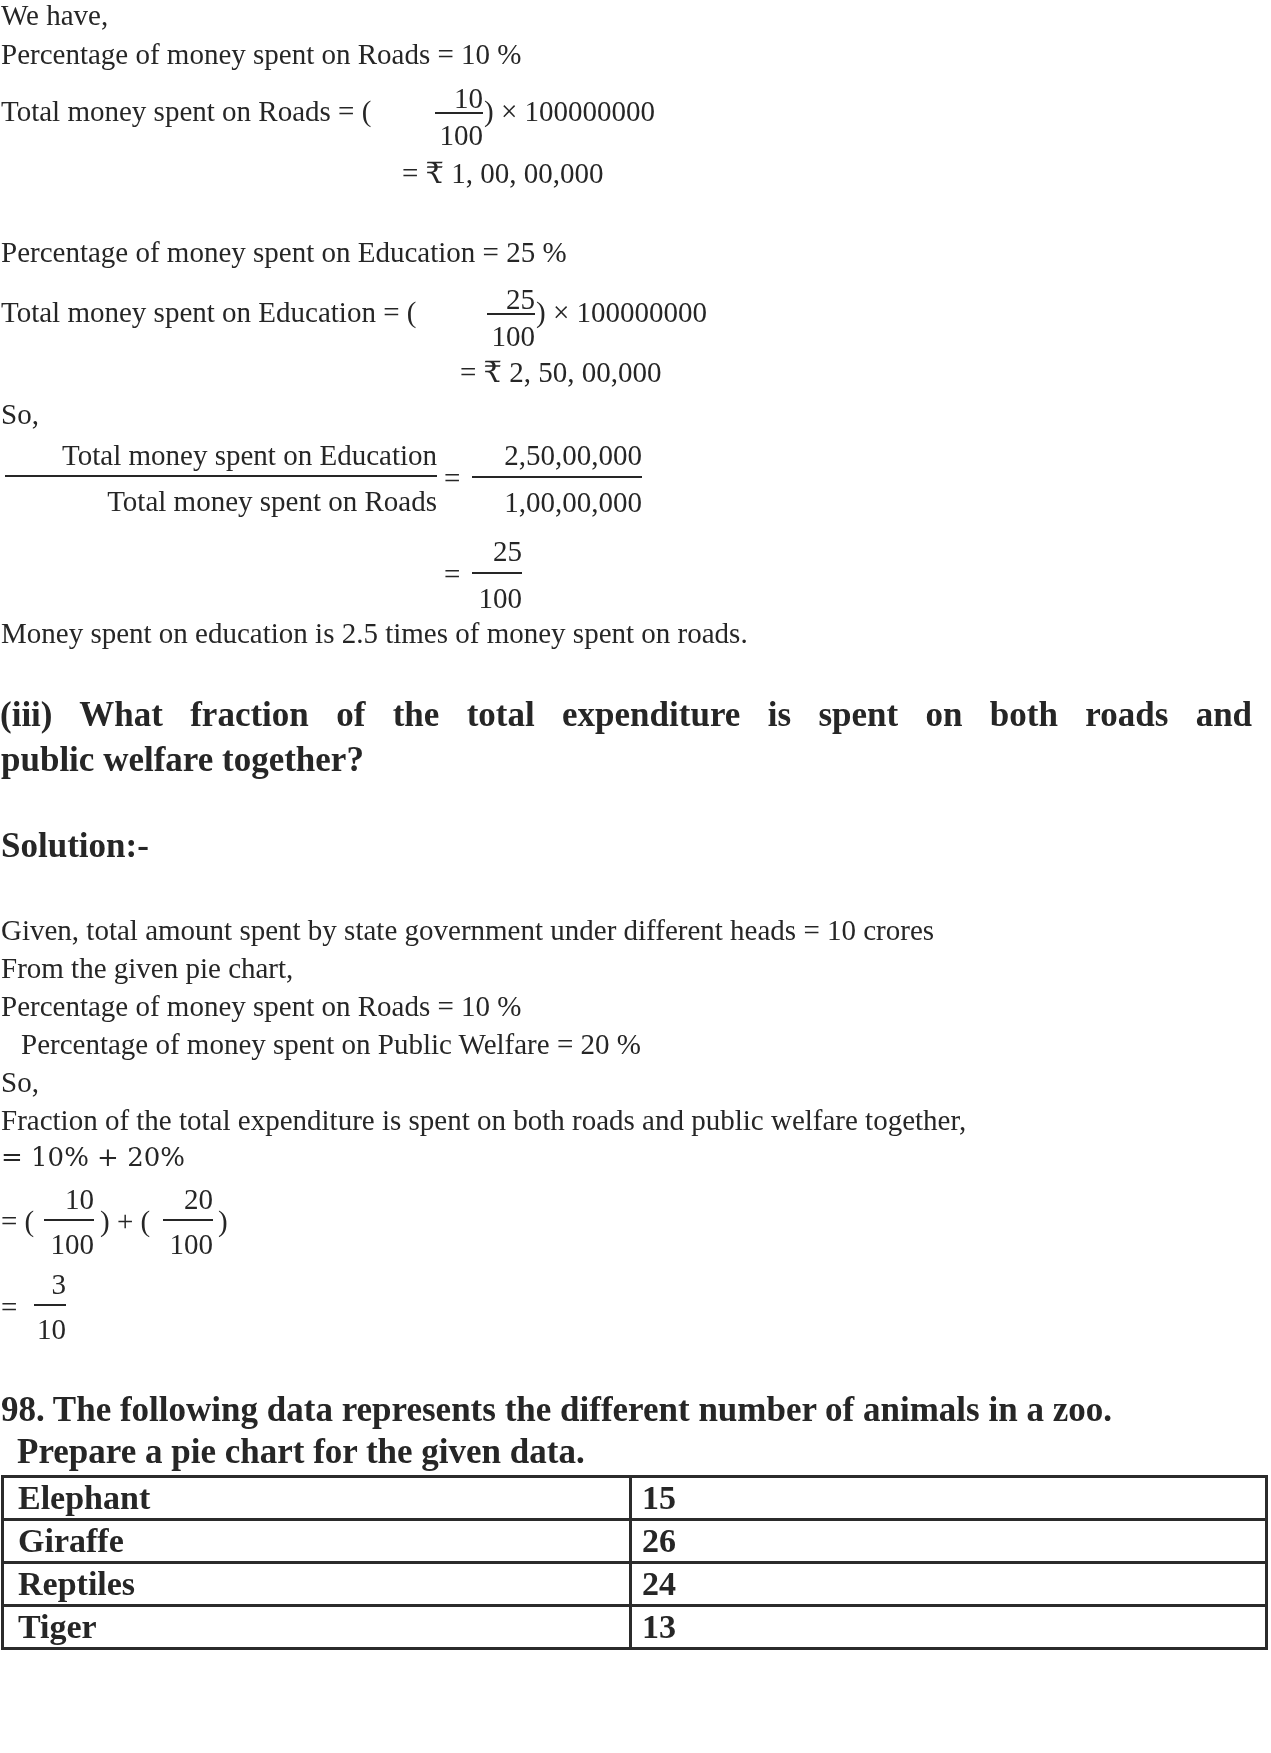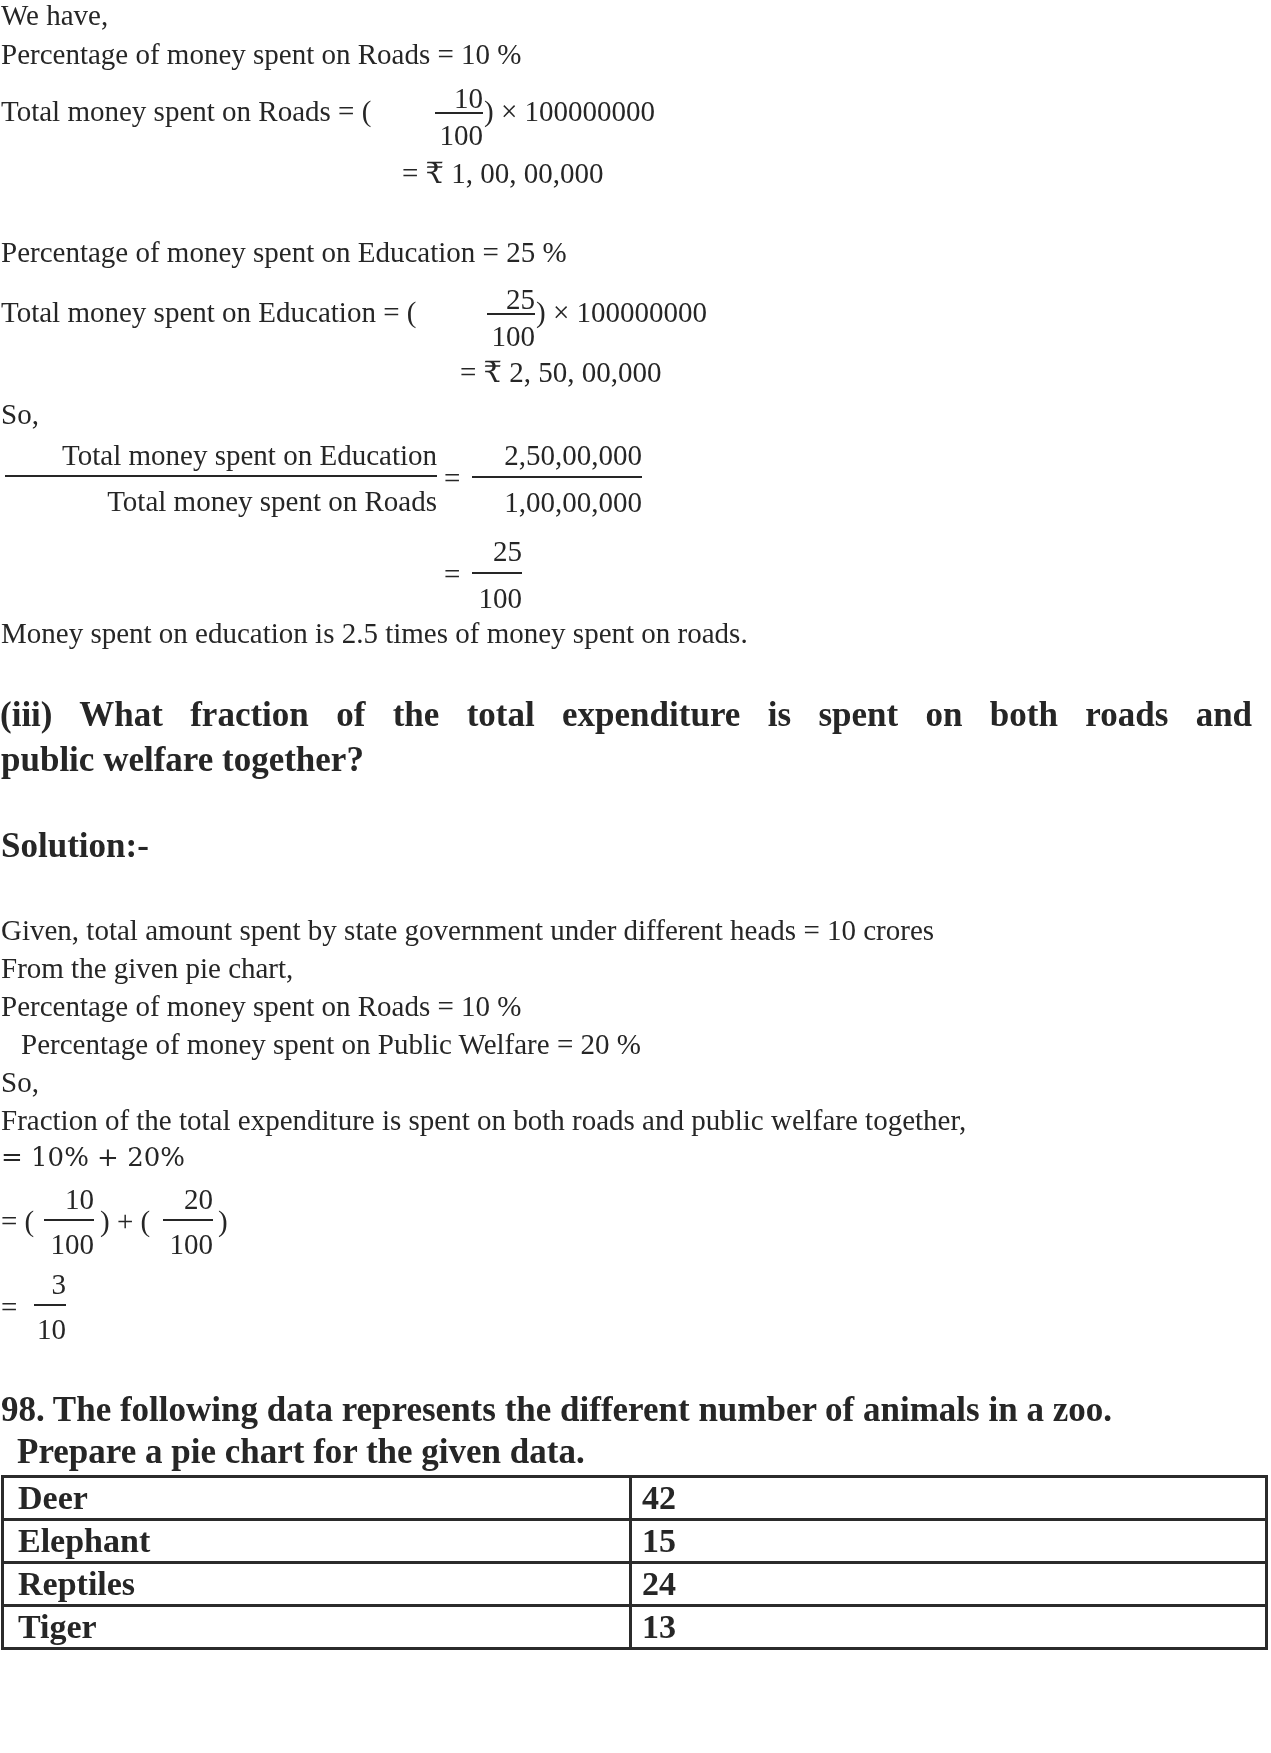--- a/index.html
+++ b/index.html
@@ -96,26 +96,26 @@
 <div class="ctr" style="left:34px;width:32px;top:1270px;">3</div>
 <div class="bar" style="left:34px;width:32px;top:1304px;"></div>
 <div class="ctr" style="left:34px;width:32px;top:1315px;">10</div>
 
 <div class="h" style="left:1px;top:1392px;">98. The following data represents the different number of animals in a zoo.</div>
 <div class="h" style="left:1px;top:1434px;padding-left:16px;">Prepare a pie chart for the given data.</div>
 
 <table class="animals">
   <tbody>
   <tr>
-    <td class="c1">Deer</td>
-    <td class="c2">42</td>
+    <td class="c1">Elephant</td>
+    <td class="c2">15</td>
   </tr>
   <tr>
-    <td class="c1">Elephant</td>
-    <td class="c2">15</td>
+    <td class="c1">Giraffe</td>
+    <td class="c2">26</td>
   </tr>
   <tr>
     <td class="c1">Reptiles</td>
     <td class="c2">24</td>
   </tr>
   <tr>
     <td class="c1">Tiger</td>
     <td class="c2">13</td>
   </tr>
 </tbody>

